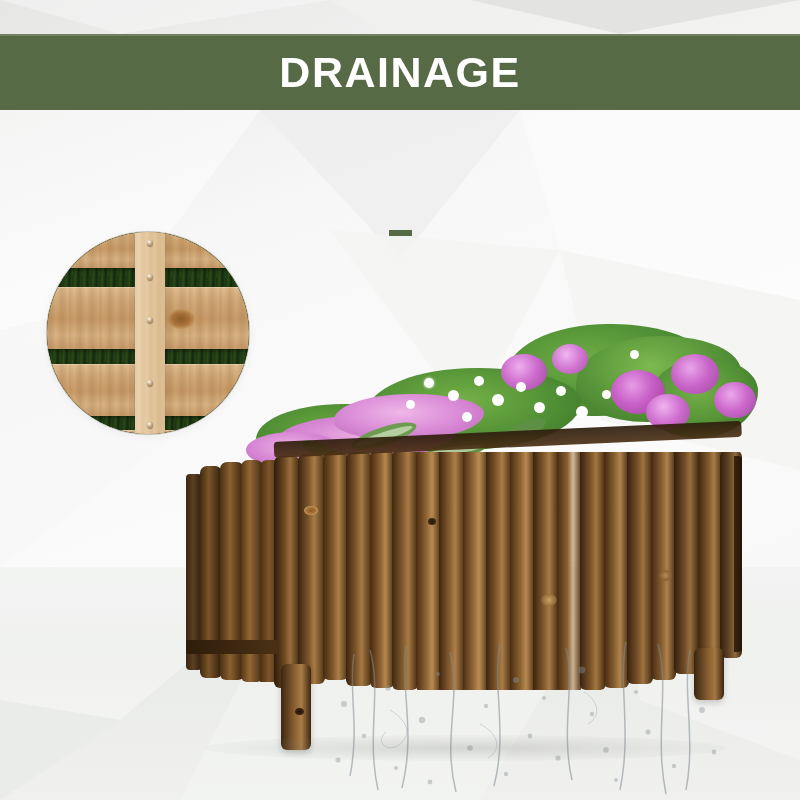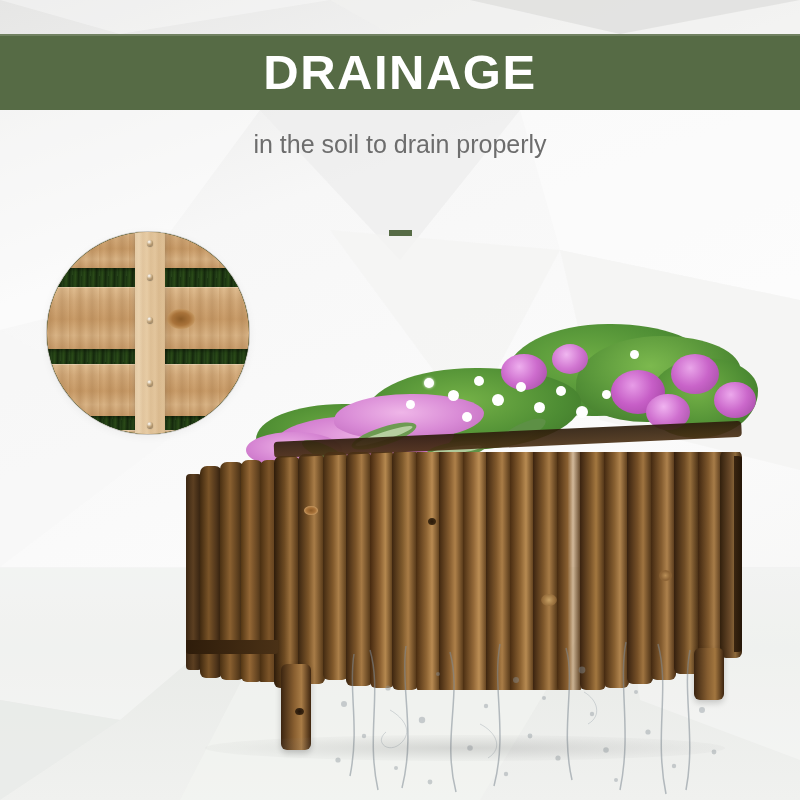--- a/index.html
+++ b/index.html
@@ -16,21 +16,21 @@
   .floor{position:absolute;left:0;right:0;top:568px;bottom:0;
          background:linear-gradient(180deg,#eceeec 0%,#e9ebe8 35%,#f0f1ef 100%);}
   .floor-line{position:absolute;left:0;right:0;top:567px;height:1px;background:rgba(0,0,0,.045);}
 
   
   .band{position:absolute;left:0;top:34px;width:800px;height:76px;background:#566b45;}
   .band-top-hl{position:absolute;left:0;top:0;width:100%;height:2px;background:rgba(255,255,255,.16);}
   .band-title{
     position:absolute;left:0;top:34px;width:800px;height:76px;
     display:flex;align-items:center;justify-content:center;
-    color:#ffffff;font-size:49px;font-weight:700;letter-spacing:1.5px;line-height:1;
+    color:#ffffff;font-size:43px;font-weight:700;letter-spacing:1.5px;line-height:1;
     text-transform:uppercase;
   }
 
   
   .subtitle{
     position:absolute;left:100px;top:128px;width:600px;
     text-align:center;color:#6d6d6d;font-size:25px;line-height:1.35;font-weight:400;
   }
   .subtitle span{display:block;}
 
@@ -116,21 +116,20 @@
     <polygon points="620,567 800,567 800,760 640,700" fill="#ffffff" opacity="0.3"></polygon>
     <polygon points="0,700 120,720 0,800" fill="#e9ebe8" opacity="0.8"></polygon>
   </svg>
 
   <div class="band">
     <div class="band-top-hl"></div>
   </div>
   <div class="band-title">DRAINAGE</div>
 
   <div class="subtitle">
-    <span>in the soil to drain properly</span>
   </div>
   <div class="divider"></div>
 
   <div class="inset">
     <div class="inset-grass"></div>
 
     <div class="slat s1"></div>
     <div class="slat s2">
       <div class="knot" style="left:128px;top:22px;width:28px;height:20px;"></div>
     </div>

